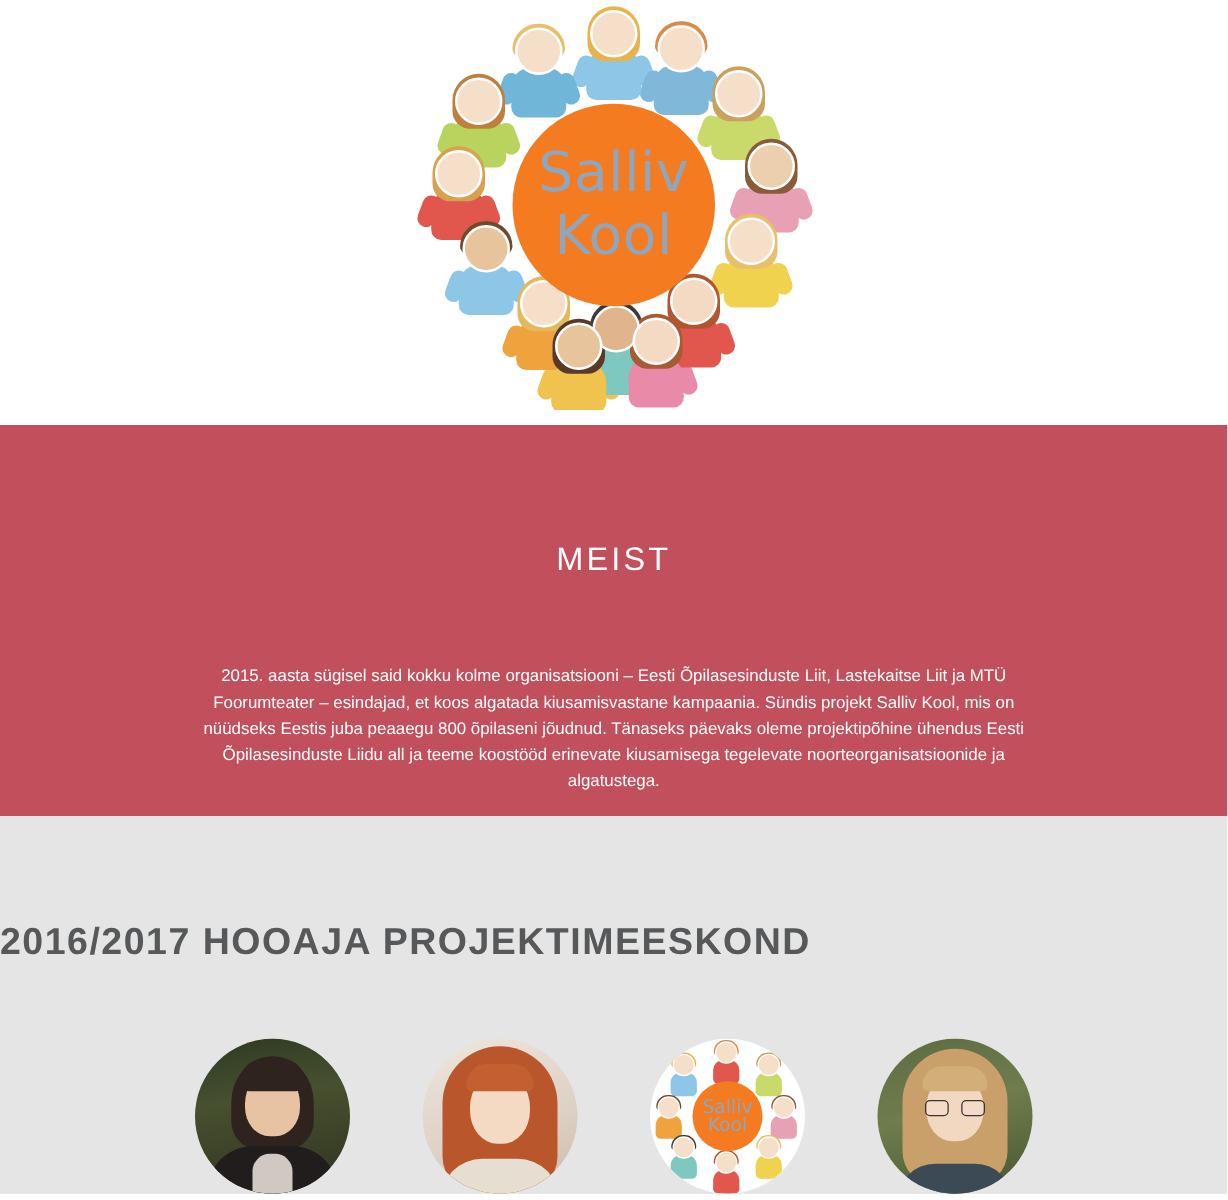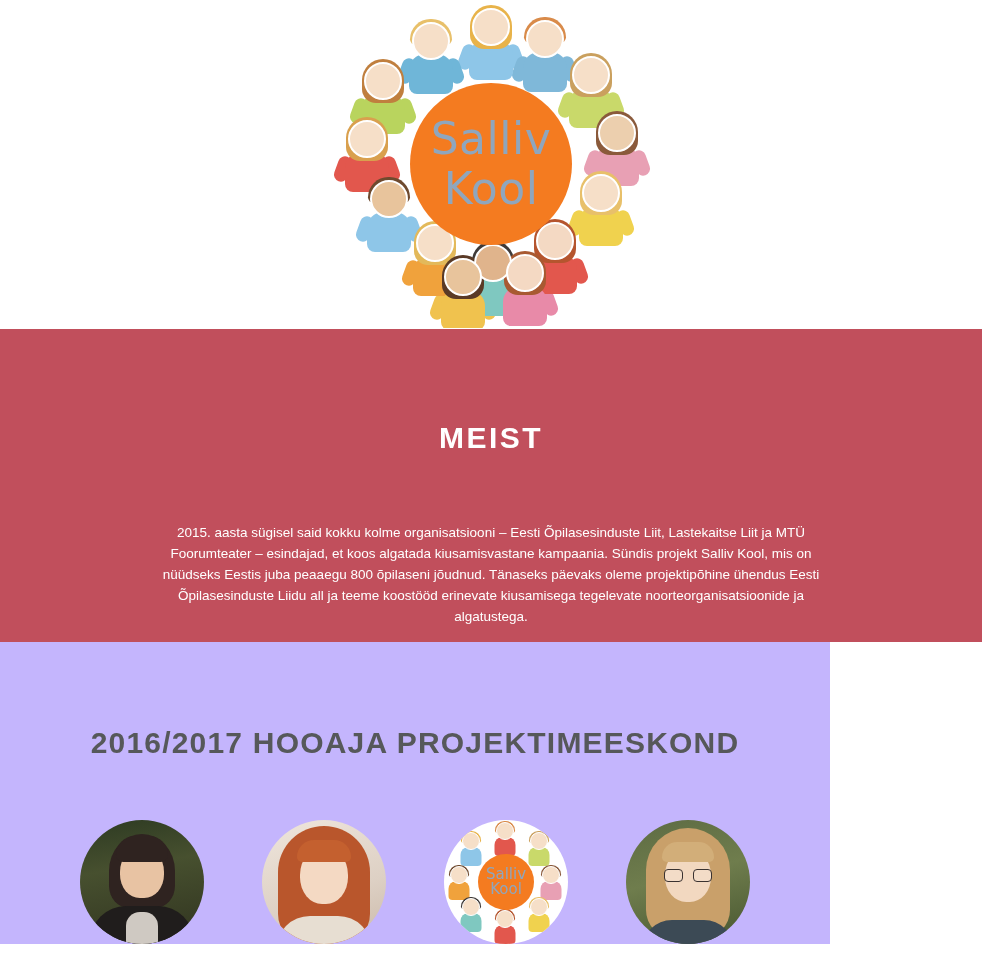--- a/index.html
+++ b/index.html
@@ -113,40 +113,39 @@
   
   .about {
     width: 982px;
     height: 313px;
     background: #c14f5c;
     color: #ffffff;
     padding: 0 138px;
     text-align: center;
   }
   .about h2 {
-    margin: 1px;
+    margin: 12px;
     padding-top: 92px;
-    font-size: 30px;
-    font-weight: bold;
+    font-size: 26px;
+    font-weight: normal;
     letter-spacing: 2.5px;
     color: #ffffff;
   }
   .about p {
     margin: 16px;
     padding-top: 52px;
     font-size: 13.5px;
     line-height: 1.55;
     color: #ffffff;
   }
 
   
   .team {
-    width: 830px;
-    background: #c4b5fd;
-    text-align: center;
+    width: 982px;
+    background: #e5e5e5;
   }
   .team h2 {
     margin: 0;
     padding-top: 84px;
     font-size: 30px;
     font-weight: bold;
     letter-spacing: 1.2px;
     color: #56585a;
   }
   .members {

